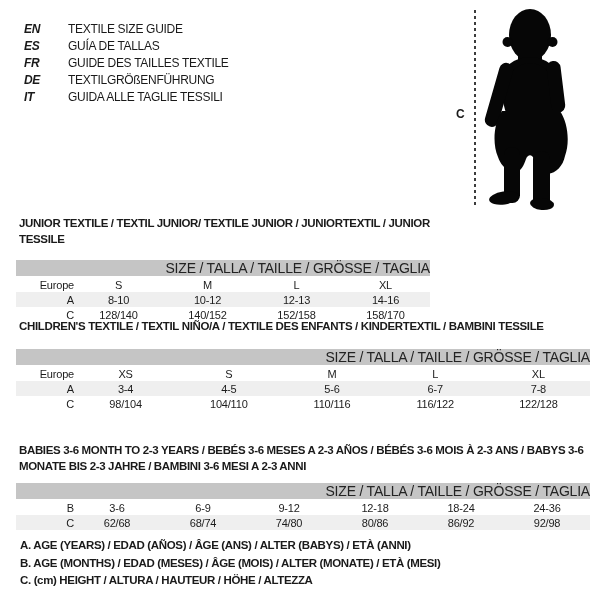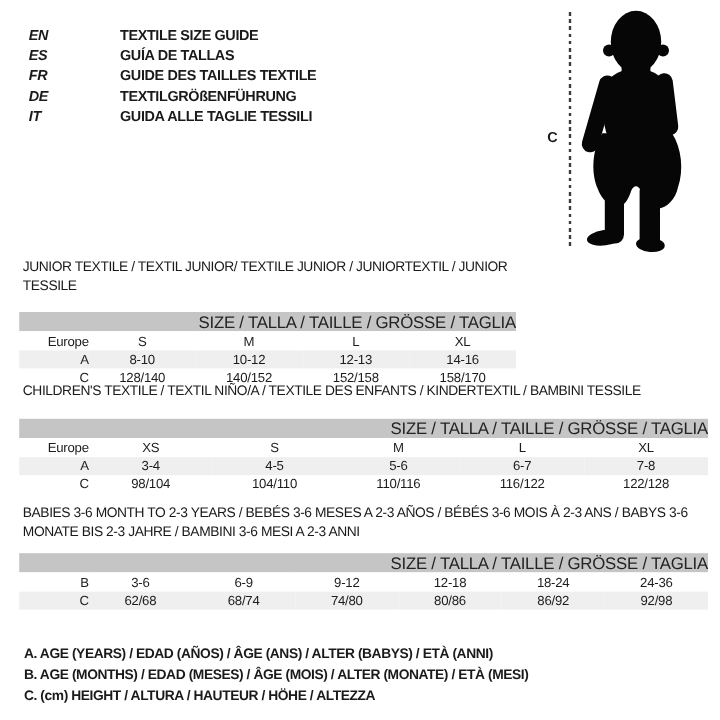--- a/index.html
+++ b/index.html
@@ -11,40 +11,40 @@
     position: relative; overflow: hidden;
   }
   .canvas { position: absolute; inset: 0; width: 600px; height: 600px; background: #fff; }
 
   
   .lang-list { position: absolute; left: 24px; top: 21px; }
   .lang-row { display: flex; line-height: 17px; }
   .lang-code {
     width: 44px; font-size: 12px; font-weight: 700; letter-spacing: -0.3px; font-style: italic;
   }
-  .lang-title { font-size: 12px; font-weight: 700; letter-spacing: -0.3px; white-space: nowrap; margin-left: 32px; }
+  .lang-title { font-size: 12px; font-weight: 400; letter-spacing: -0.3px; white-space: nowrap; }
 
   
   .fig-label {
     position: absolute; left: 456px; top: 107px;
     font-size: 12px; font-weight: 700;
   }
   .dash-line {
     position: absolute; left: 474px; top: 10px; width: 2px; height: 198px;
     background: repeating-linear-gradient(to bottom, #3c3c3c 0 3px, transparent 3px 6px);
   }
   .silhouette-svg { position: absolute; left: 478px; top: 5px; width: 104px; height: 206px; }
 
   
   .section { position: absolute; left: 16px; }
   .sec-1 { top: 215px; width: 414px; }
   .sec-2 { top: 318px; width: 574px; }
-  .sec-3 { top: 420px; width: 574px; }
+  .sec-3 { top: 442px; width: 574px; }
   .section-title {
-    font-size: 11.5px; font-weight: 400; letter-spacing: -0.35px;
+    font-size: 11.5px; font-weight: 700; letter-spacing: -0.35px;
     line-height: 16px; padding-left: 3px;
   }
   .sec-1 .sizetable { margin-top: 13px; }
   .sec-2 .sizetable { margin-top: 15px; }
   .sec-3 .sizetable { margin-top: 9px; }
   table.sizetable {
     width: 100%; border-collapse: collapse; table-layout: fixed;
   }
   table.sizetable th.size-bar {
     background: var(--header-bar, #c5c5c5);

